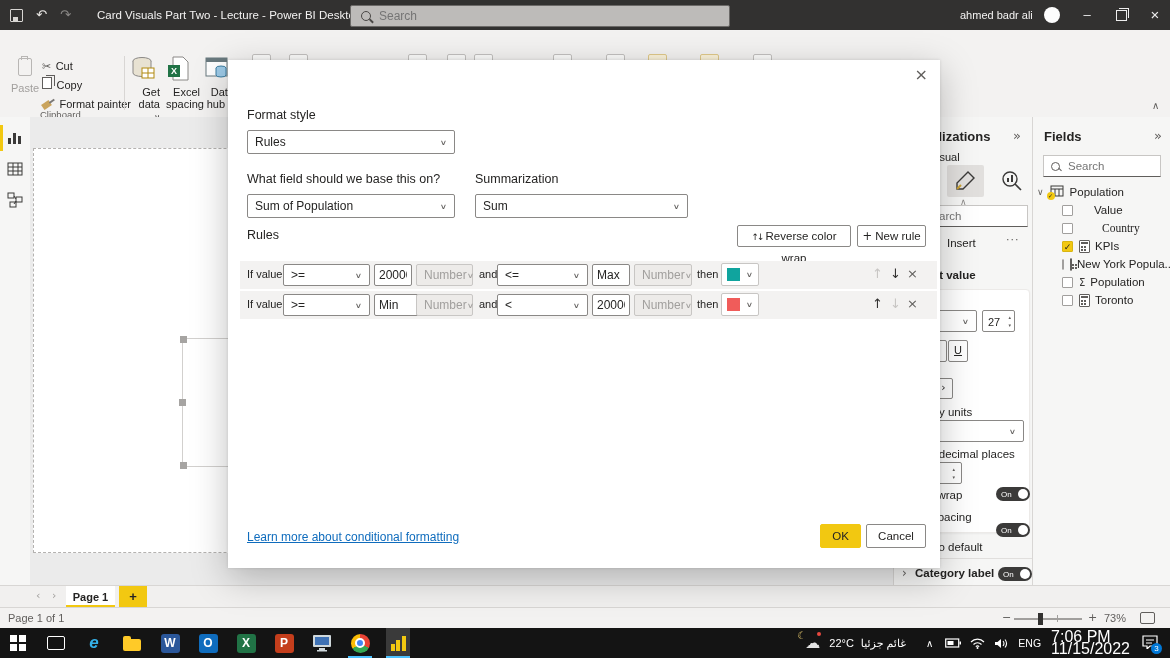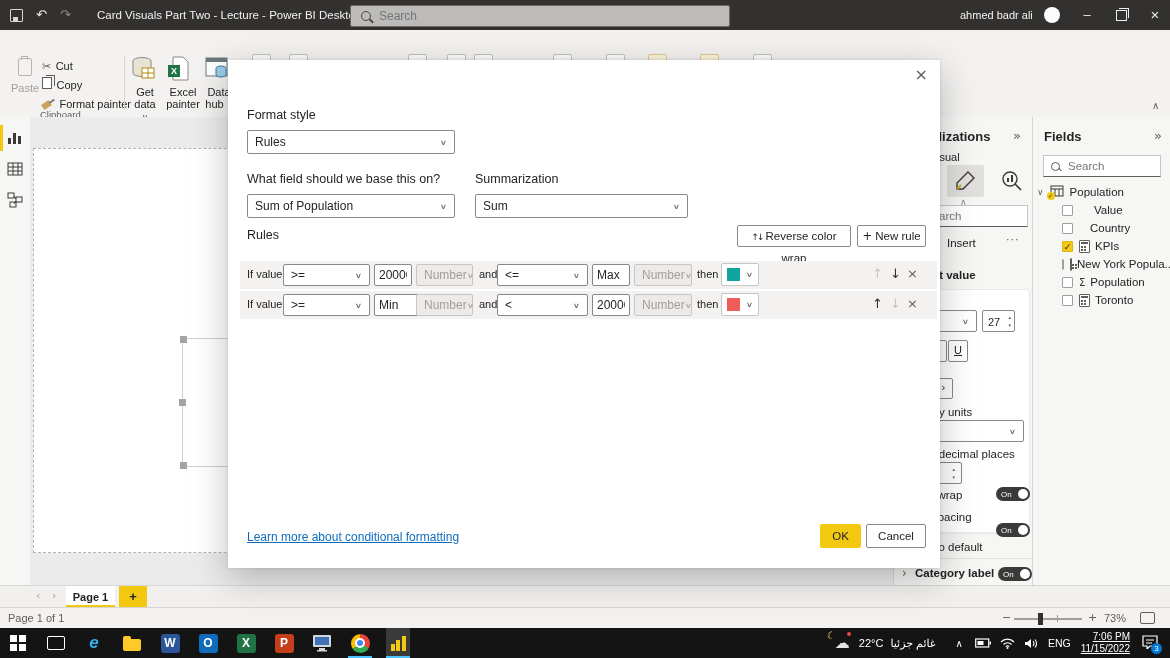--- a/index.html
+++ b/index.html
@@ -31,21 +31,21 @@
   .rb-small{font-size:11px;color:#252423;}
   .rb-gray{color:#a19f9d;}
   .grouplbl{font-size:9.5px;color:#605e5c;}
   .vsep{width:1px;background:#d8d6d4;}
   .clip-ic{width:12px;height:16px;border:1.5px solid #b8b6b4;border-radius:2px;position:relative;margin:0 auto;}
   .clip-ic:before{content:'';position:absolute;top:-3px;left:2px;width:5px;height:3px;border:1.5px solid #b8b6b4;border-bottom:none;}
   .copy-ic{width:8px;height:10px;border:1.2px solid #5f5d5b;background:#fff;position:relative;display:inline-block;}
   .copy-ic:before{content:'';position:absolute;left:2.5px;top:-3.5px;width:8px;height:10px;border:1.2px solid #5f5d5b;border-left:none;border-bottom:none;}
   .fp-ic{width:9px;height:6px;background:#caa45c;transform:rotate(-35deg);display:inline-block;position:relative;}
   .fp-ic:after{content:'';position:absolute;right:-5px;top:2px;width:6px;height:2px;background:#7a7876;}
-  .twoLine{font-size:11px;color:#252423;text-align:center;line-height:12px;}
+  .twoLine{font-size:11px;color:#252423;text-align:right;line-height:12px;}
   .sliver{width:17px;height:16px;border:1px solid #c3c1bf;background:#fbfbfa;border-radius:2px;}
   
   .viewbar{left:0;top:117px;width:30px;height:468px;background:#f6f6f5;border-right:1px solid #e1dfdd;}
   .viewbar .sel{position:absolute;left:0;top:8px;width:3px;height:26px;background:#F2C811;}
   
   .canvas{left:30px;top:117px;width:863px;height:468px;background:#ebebeb;}
   .page{position:absolute;left:3px;top:31px;width:828px;height:403px;background:#fff;border:1px dashed #b4b2b0;}
   .visual{position:absolute;left:152px;top:221px;width:90px;height:127px;background:#fff;border:1px solid #d2d0ce;}
   .handle{position:absolute;width:7px;height:7px;background:#a6a4a2;}
   
@@ -169,21 +169,21 @@
       </svg>
       <div class="twoLine"><span>Get</span><br><span>data</span> <span class="chev g" style="font-size:8px;">∨</span></div>
     </div>
 
     <div class="abs" style="left:166px;top:4px;width:34px;">
       <svg width="24" height="26" viewBox="0 0 24 26">
         <path d="M7 1 h10 l5 5 v18 H7z" fill="#fff" stroke="#8a8886"></path>
         <rect x="2" y="9" width="12" height="12" fill="#217346"></rect>
         <text x="8" y="18" font-size="9" fill="#fff" text-anchor="middle" font-weight="bold">X</text>
       </svg>
-      <div class="twoLine"><span>Excel</span><br><span>painter</span></div>
+      <div class="twoLine"><span>Excel</span><br><span>spacing</span></div>
     </div>
 
     <div class="abs" style="left:204px;top:4px;width:30px;">
       <svg width="26" height="26" viewBox="0 0 26 26">
         <rect x="2" y="2" width="21" height="18" fill="#fff" stroke="#69797e"></rect>
         <rect x="2" y="2" width="21" height="4" fill="#69797e"></rect>
         <ellipse cx="17" cy="12" rx="5" ry="2" fill="#9ecbe8" stroke="#3b7da1"></ellipse>
         <path d="M12 12 v7 a5 2 0 0 0 10 0 v-7" fill="#9ecbe8" stroke="#3b7da1"></path>
       </svg>
       <div class="twoLine"><span>Data</span><br><span>hub</span> <span class="chev g" style="font-size:8px;">∨</span></div>
@@ -325,21 +325,21 @@
           <span style="position:absolute;left:-3px;bottom:-1px;width:8px;height:8px;border-radius:50%;background:#F2C811;color:#252423;font-size:6px;line-height:8px;text-align:center;">✓</span>
         </span>
         <span style="margin-left:6px;">Population</span>
       </div>
       <div class="f-row">
         <span class="cb" style="margin-left:29px;"></span>
         <span style="margin-left:21px;">Value</span>
       </div>
       <div class="f-row">
         <span class="cb" style="margin-left:29px;"></span>
-        <span style="margin-left:17px;">Country</span>
+        <span style="margin-left:29px;font-family:Liberation Serif, serif;">Country</span>
       </div>
       <div class="f-row">
         <span class="cb on" style="margin-left:29px;">✓</span>
         <span class="calc-ic" style="margin-left:6px;"></span>
         <span style="margin-left:5px;">KPIs</span>
       </div>
       <div class="f-row">
         <span class="cb" style="margin-left:29px;"></span>
         <span class="calc-ic" style="margin-left:6px;"></span>
         <span style="margin-left:5px;white-space:nowrap;">New York Popula...</span>
@@ -532,21 +532,21 @@
       </svg>
       <svg width="15" height="11" viewBox="0 0 15 11" style="margin-left:9px;">
         <path d="M1 4 a9 9 0 0 1 13 0 M3.5 6.5 a5.5 5.5 0 0 1 8 0 M5.8 8.6 a2.5 2.5 0 0 1 3.4 0" fill="none" stroke="#fff" stroke-width="1.2"></path>
           <circle cx="7.5" cy="10" r="1" fill="#fff"></circle>
       </svg>
       <svg width="14" height="11" viewBox="0 0 14 11" style="margin-left:9px;">
         <path d="M1 4 h2.5 L7 1 v9 L3.5 7 H1z" fill="#fff"></path>
           <path d="M9 3 a4 4 0 0 1 0 5 M11 1.5 a6.5 6.5 0 0 1 0 8" fill="none" stroke="#fff" stroke-width="1.1"></path>
       </svg>
       <span style="margin-left:10px;font-size:10.5px;">ENG</span>
-      <div style="margin-left:10px;text-align:right;font-size:10px;line-height:12px;text-decoration:underline;">
+      <div style="margin-left:10px;text-align:left;font-size:16px;line-height:12px;">
         <div>7:06 PM</div>
         <div>11/15/2022</div>
       </div>
       <div style="margin:0 12px 0 12px;position:relative;">
         <svg width="16" height="14" viewBox="0 0 16 14">
           <path d="M1 1 h14 v10 h-7 l-3 3 v-3 H1z" fill="none" stroke="#fff" stroke-width="1.2"></path>
             <path d="M4 5 h8 M4 8 h6" stroke="#fff"></path>
         </svg>
         <span class="badge">3</span>
       </div>

